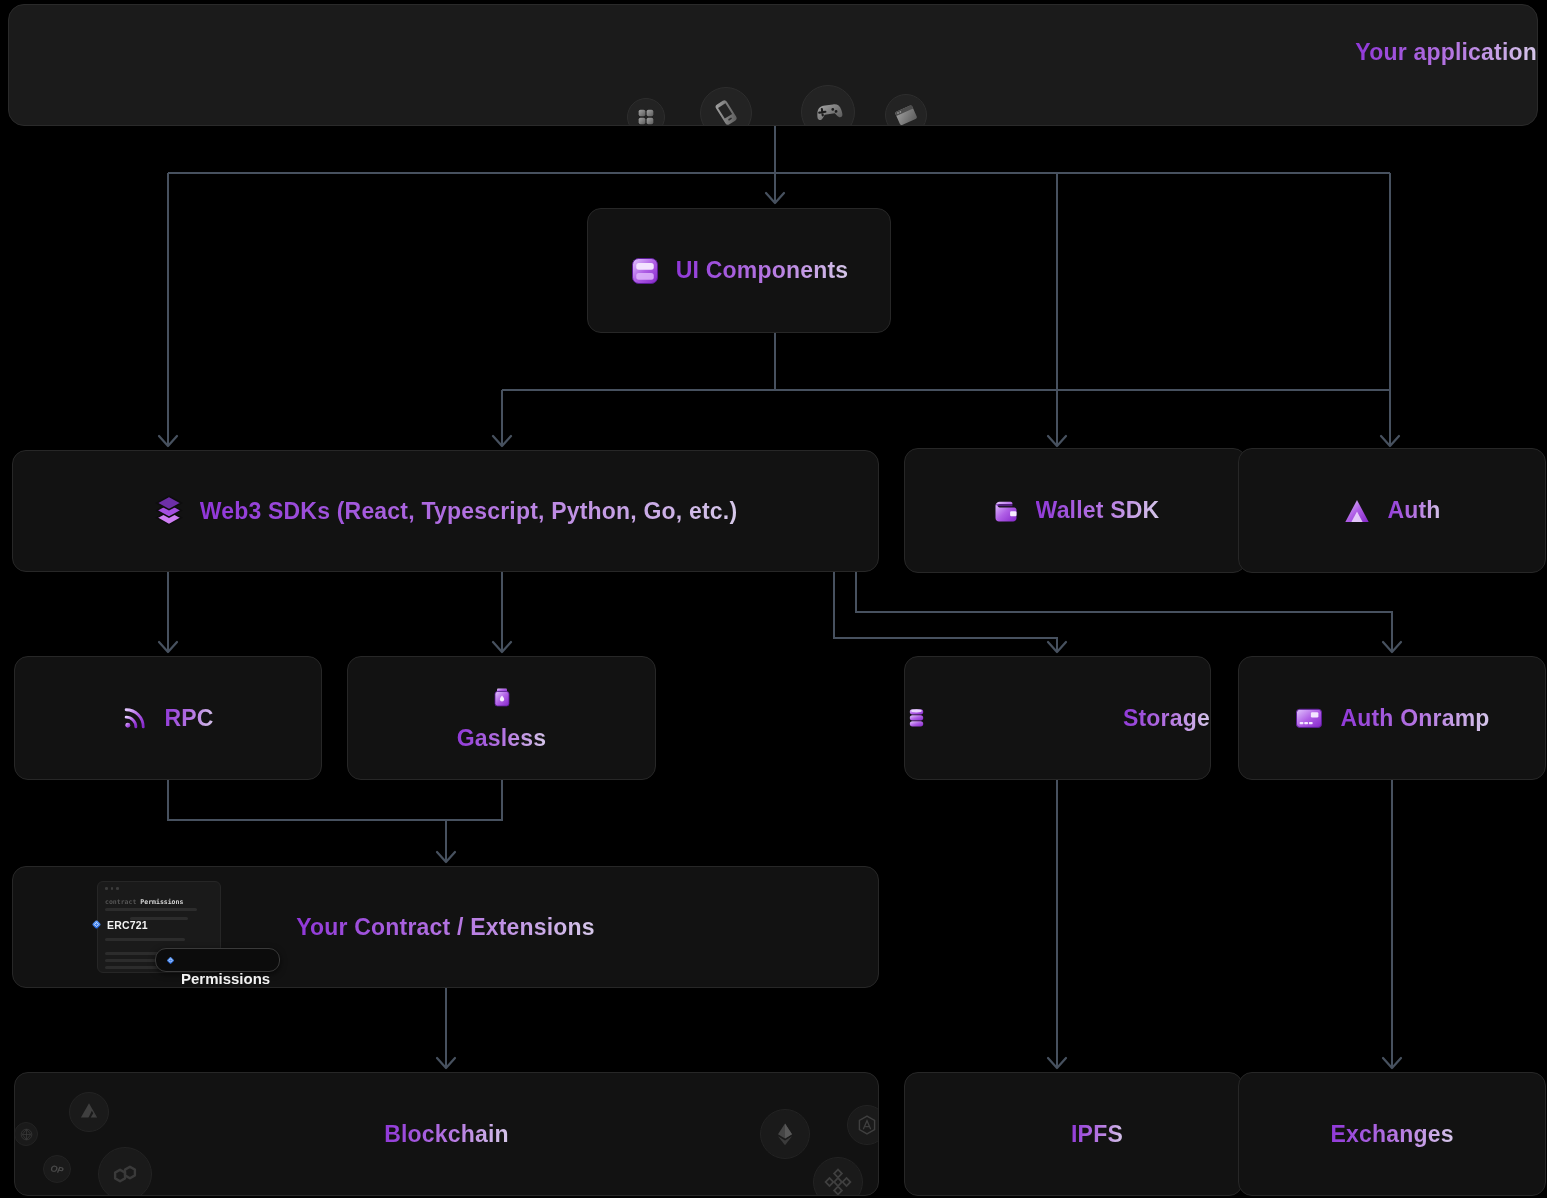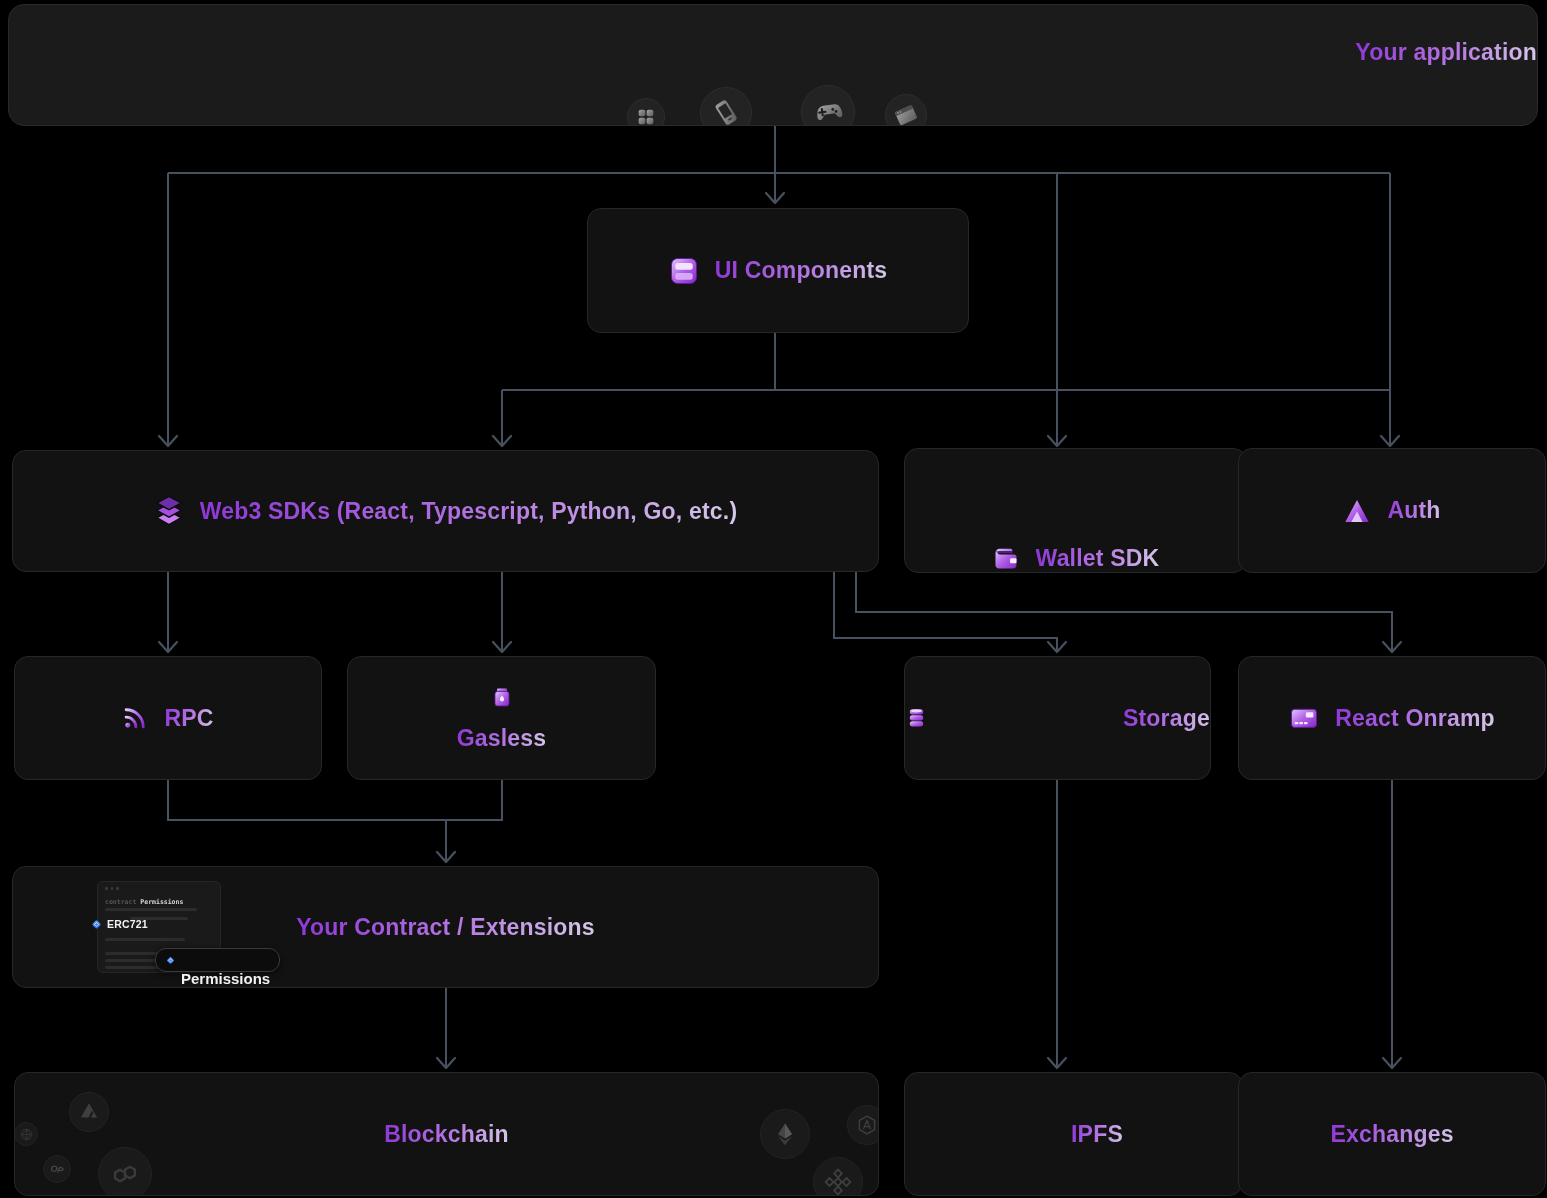--- a/index.html
+++ b/index.html
@@ -15,43 +15,43 @@
 
   
   .app{left:8px;top:4px;width:1530px;height:122px;background:#1b1b1b;border-color:#2a2a2a;
        border-radius:16px;overflow:hidden;display:block;}
   .app-title{position:absolute;left:0;right:0;top:34px;text-align:right;}
   .app-title span{font-size:23px;}
   .pcircle{position:absolute;border-radius:50%;background:#232323;border:1px solid #2e2e2e;
        display:flex;align-items:center;justify-content:center;box-sizing:border-box;}
 
   
-  .ui-box{left:587px;top:208px;width:382px;height:125px;text-align:center;}
+  .ui-box{left:587px;top:208px;width:304px;height:125px;text-align:center;}
   .web3-box{left:12px;top:450px;width:867px;height:122px;}
-  .wallet-box{left:904px;top:448px;width:343px;height:125px;align-items:flex-end;}
+  .wallet-box{left:904px;top:448px;width:343px;height:125px;}
   .auth-box{left:1238px;top:448px;width:308px;height:125px;}
   .rpc-box{left:14px;top:656px;width:308px;height:124px;}
   .gasless-box{left:347px;top:656px;width:309px;height:124px;flex-direction:column;}
   .storage-box{left:904px;top:656px;width:307px;height:124px;justify-content:space-between;}
   .fiat-box{left:1238px;top:656px;width:308px;height:124px;}
   .contract-box{left:12px;top:866px;width:867px;height:122px;}
   .blockchain-box{left:14px;top:1072px;width:865px;height:124px;overflow:hidden;}
   .ipfs-box{left:904px;top:1072px;width:339px;height:124px;padding-left:47px;}
   .exchanges-box{left:1238px;top:1072px;width:308px;height:124px;}
 
   
   .editor{position:absolute;left:84px;top:14px;width:122px;height:90px;background:#1a1a1a;
           border:1px solid #262626;border-radius:6px;}
   .dots{position:absolute;left:7px;top:5px;display:flex;gap:3px;}
   .dots i{width:2.6px;height:2.6px;border-radius:50%;background:#3c3c3c;}
   .codeline{position:absolute;left:7px;top:16px;font-family:"DejaVu Sans Mono",monospace;
           font-size:6.5px;font-weight:700;white-space:nowrap;}
   .codeline .kw{color:#565656;} .codeline .nm{color:#d6d6d6;margin-left:4px;}
   .bar{position:absolute;height:3.4px;border-radius:2px;background:#2c2c2c;}
-  .erc{position:absolute;left:-8px;top:36px;display:flex;align-items:flex-start;gap:4px;}
+  .erc{position:absolute;left:-8px;top:36px;display:flex;align-items:center;gap:4px;}
   .erc b{color:#f2f2f2;font-size:10.5px;letter-spacing:.2px;}
   .pill{position:absolute;left:57px;top:66px;height:22px;padding:0 9px;border-radius:11px;
         background:#0c0c0c;border:1px solid #3a3a3a;display:flex;align-items:center;gap:5px;
         box-shadow:0 2px 6px rgba(0,0,0,.6);}
   .pill b{color:#f2f2f2;font-size:15px;margin-top:36px;}
 
   
   .chain{position:absolute;border-radius:50%;background:#1a1a1a;border:1px solid #232323;
         display:flex;align-items:center;justify-content:center;box-sizing:border-box;}
 </style>
@@ -242,21 +242,21 @@
       <svg width="30" height="30" viewBox="0 0 24 24">
         <rect x="2" y="5" width="20" height="14.5" rx="2.6" fill="url(#gpurple)" stroke="#5c1d96" stroke-width=".8"></rect>
         <rect x="13.5" y="7.3" width="6" height="4.2" rx="1" fill="#f3e6ff"></rect>
         <g fill="#f3e6ff">
           <rect x="4.5" y="15.2" width="3" height="1.7" rx=".5"></rect>
           <rect x="8.2" y="15.2" width="3" height="1.7" rx=".5"></rect>
           <rect x="11.9" y="15.2" width="3" height="1.7" rx=".5"></rect>
         </g>
       </svg>
     </span>
-    <span class="glabel">React Onramp</span>
+    <span class="glabel">Auth Onramp</span>
   </div>
 
   <div class="node contract-box">
     <div class="editor">
       <span class="dots">
           <i></i>
           <i></i>
           <i></i>
         </span>
       <span class="codeline">

